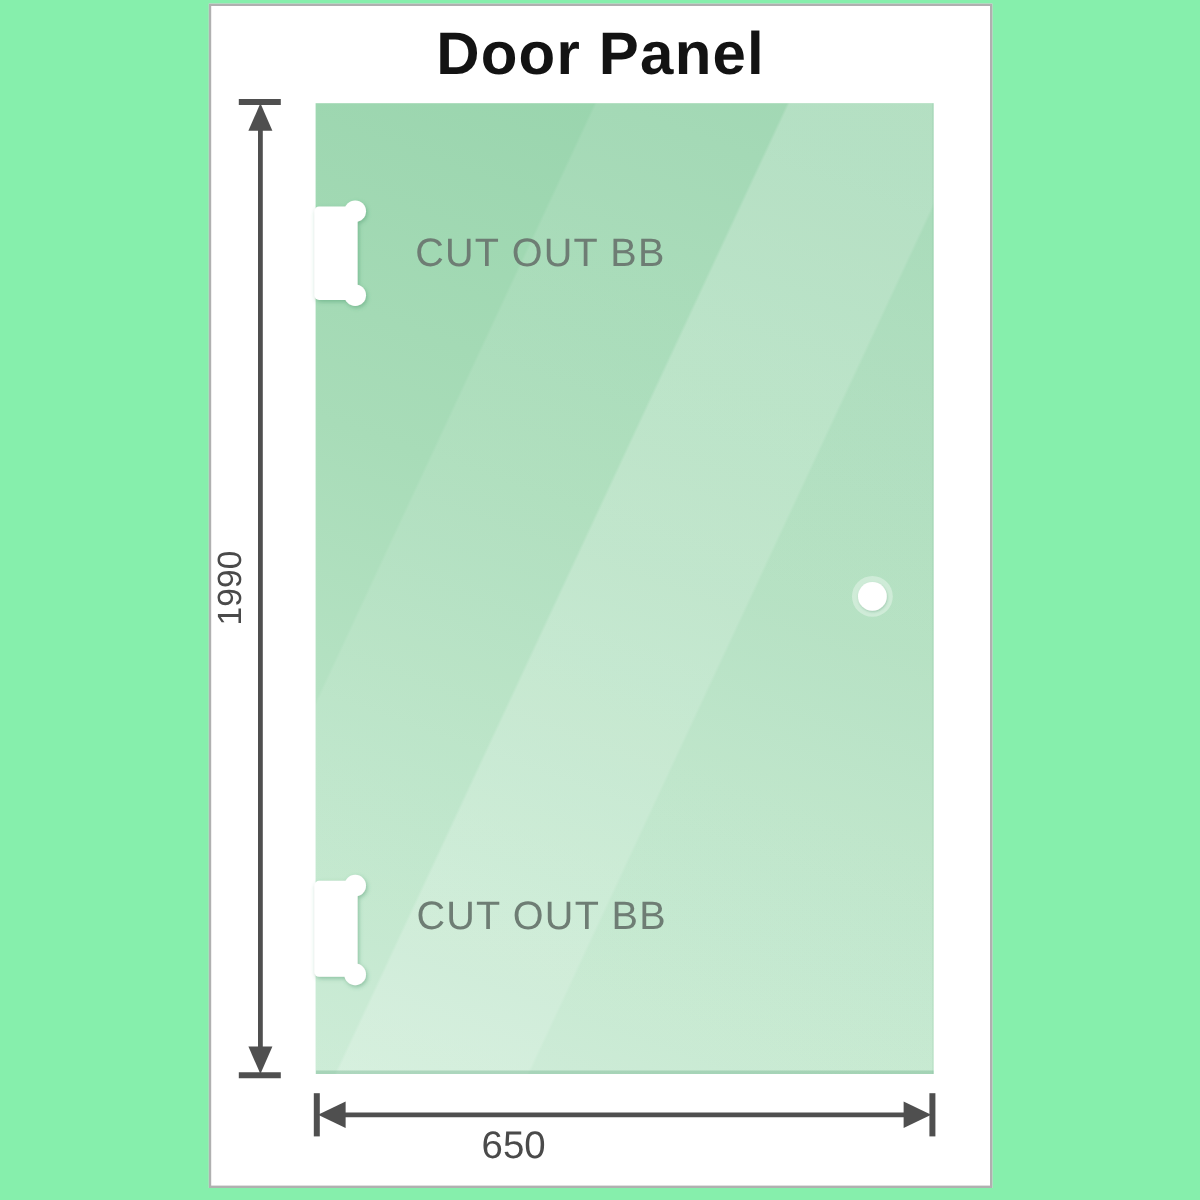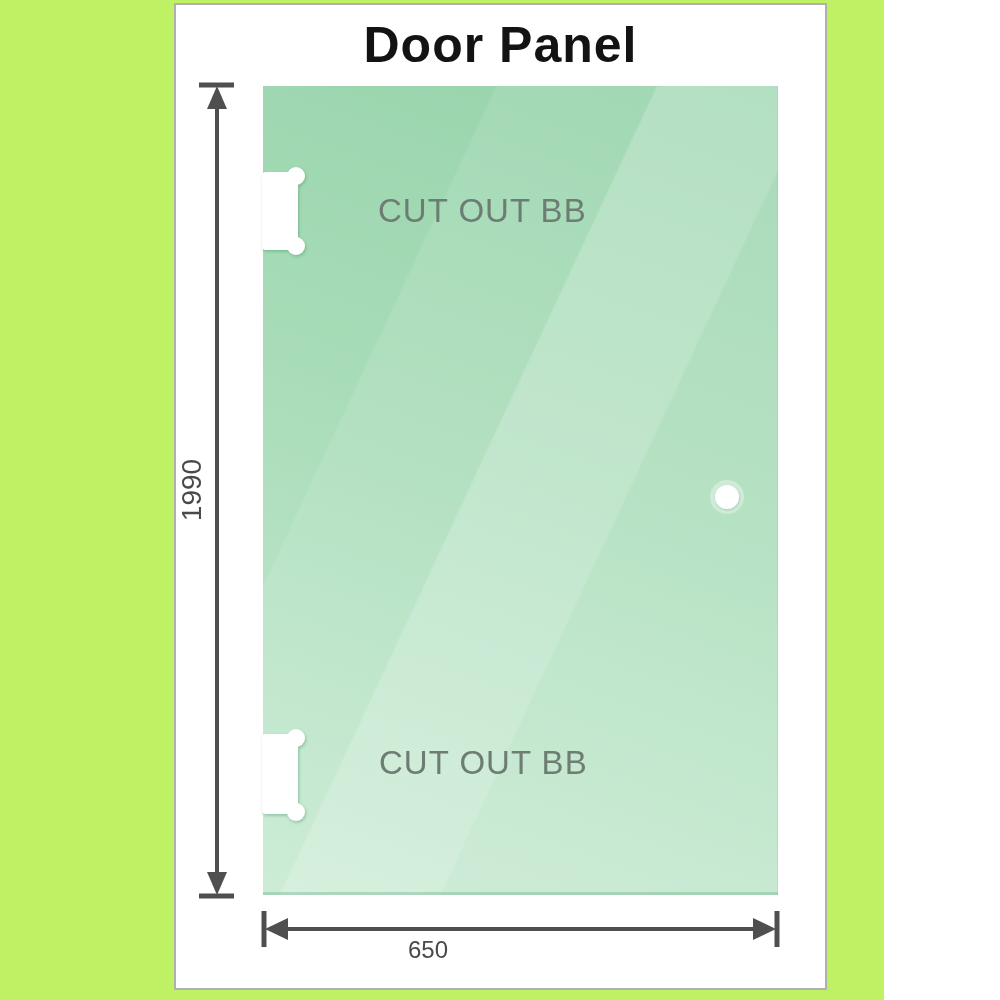--- a/index.html
+++ b/index.html
@@ -2,21 +2,21 @@
 <html style="--glass-base: #96d3ab; --glass-mid: #a8dcb8; --glass-light: #c7ead2; --frame-border: #b0b0b0; --dimension-line: #4f4f4f; --dim-text: #4a4a4a; --label-gray: #6e7d74; --hole-red: #c0392b; --title-color: #131313;"><head>
 <meta charset="utf-8">
 <style>
   :root{
     --glass-base:#96d3ab; --glass-mid:#a8dcb8; --glass-light:#c7ead2;
     --frame-border:#b0b0b0; --dimension-line:#4f4f4f; --dim-text:#4a4a4a;
     --label-gray:#6e7d74; --hole-red:#c0392b; --title-color:#131313;
   }
   *{margin:0;padding:0;box-sizing:border-box}
   html,body{background:#ffffff;font-family:"Liberation Sans", sans-serif;}
-  .stage{position:relative;width:884px;height:1000px;background:#bef264;overflow:hidden;padding-left:44px;}
+  .stage{position:relative;width:1000px;height:1000px;background:#86efac;overflow:hidden;padding-left:44px;}
 
   .frame{
     position:absolute;left:174px;top:3px;width:653px;height:987px;
     border:2px solid var(--frame-border);background:#ffffff;
   }
 
   .title{
     position:absolute;left:174px;top:16px;width:653px;text-align:center;
     font-size:50px;font-weight:bold;letter-spacing:1px;color:var(--title-color);
     white-space:nowrap;
@@ -31,38 +31,38 @@
     box-shadow: inset 0 -3px 0 rgba(96,168,128,0.35), inset -1px 0 0 rgba(96,168,128,0.15);
   }
   .panel-svg{position:absolute;left:0;top:0;overflow:visible;display:block;}
 
   .dims-svg{position:absolute;left:0;top:0;pointer-events:none;overflow:visible;}
   .dim-stroke{stroke:var(--dimension-line);}
   .dim-fill{fill:var(--dimension-line);}
 
   .label-cutout{
     position:absolute;font-size:33px;letter-spacing:1px;color:var(--label-gray);
-    white-space:nowrap;line-height:1.1;margin-left:32px;
+    white-space:nowrap;line-height:1.1;
   }
   .label-cutout.top{left:346px;top:193px;}
   .label-cutout.bottom{left:347px;top:745px;}
 
   .label-hole{
     position:absolute;left:518px;top:538px;font-size:22px;font-weight:bold;
     color:var(--hole-red);white-space:nowrap;letter-spacing:0.5px;
   }
 
   .dim-label-v{
     position:absolute;left:157px;top:455px;width:70px;height:70px;
     display:flex;align-items:center;justify-content:center;
     transform:rotate(-90deg);font-size:28px;color:var(--dim-text);white-space:nowrap;
   }
   .dim-label-h{
     position:absolute;left:383px;top:936px;width:90px;text-align:center;
-    font-size:24px;color:var(--dim-text);white-space:nowrap;
+    font-size:32px;color:var(--dim-text);white-space:nowrap;
   }
 </style>
 </head>
 <body>
 
 <div class="stage">
 
   <div class="frame"></div>
 
   <div class="title">Door Panel</div>

